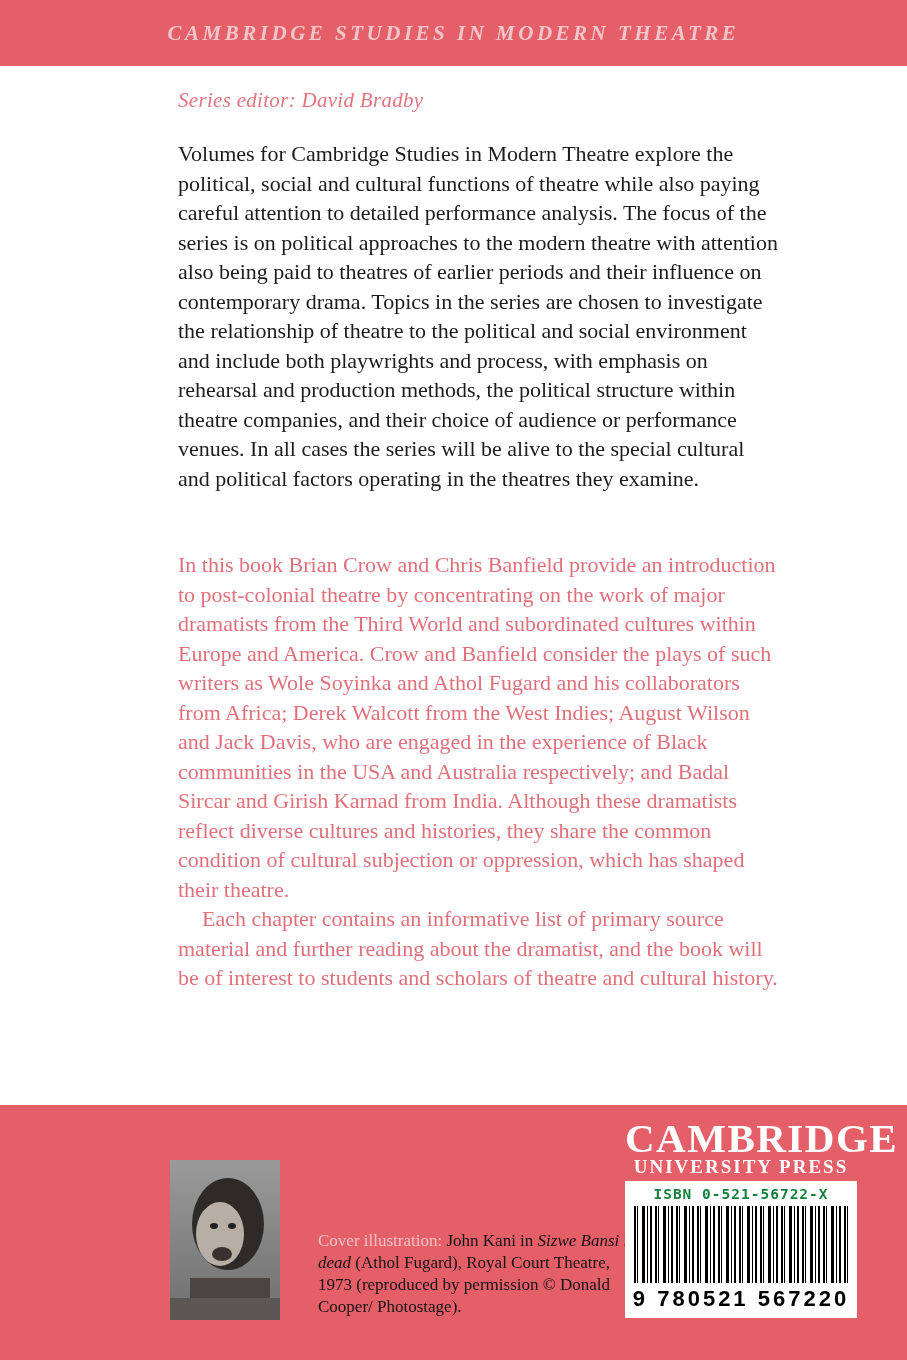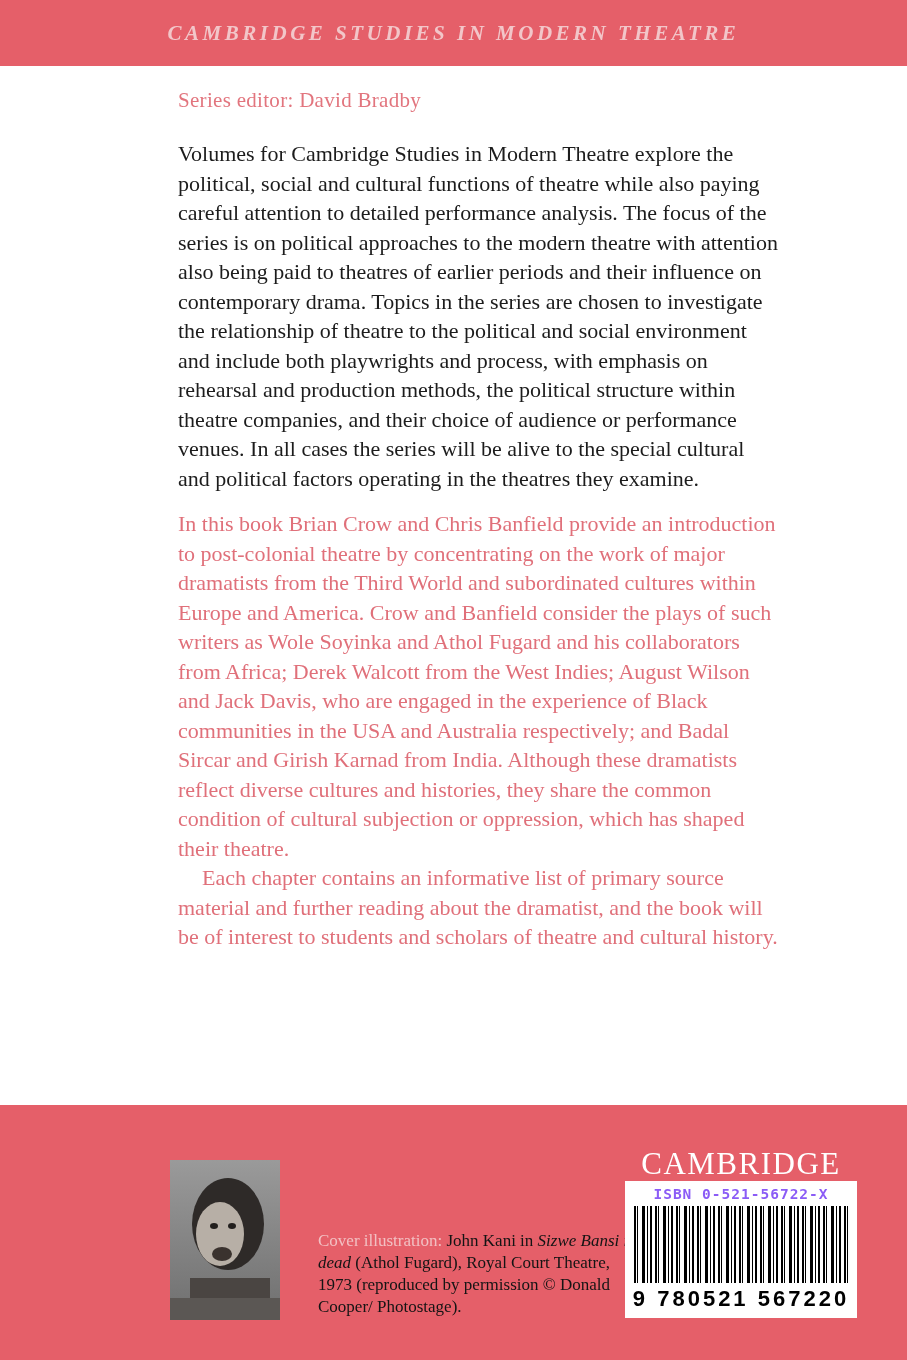--- a/index.html
+++ b/index.html
@@ -31,31 +31,32 @@
     letter-spacing: 3.5px;
   }
   
   .content {
     position: absolute;
     top: 66px; left: 178px;
     width: 600px;
   }
   .series-editor {
     margin-top: 22px;
+    font-style: italic;
     font-size: 21px;
     color: #e2757e;
     letter-spacing: 0.3px;
   }
   .description {
     margin-top: 26px;
     font-size: 22px;
     line-height: 29.5px;
     color: #1c1c1c;
   }
-  .blurb { margin-top: 16px; color: #e0707a; }
+  .blurb { margin-top: 57px; color: #e0707a; }
   .blurb p {
     font-size: 22px;
     line-height: 29.5px;
   }
   .blurb p.indented { text-indent: 24px; }
   
   .footer {
     position: absolute;
     left: 0; right: 0; bottom: 0;
     height: 255px;
@@ -80,25 +81,24 @@
   .caption .caption-label { color: #f2c0c3; }
   .caption .caption-italic { font-style: italic; }
   .publisher {
     position: absolute;
     right: 50px; top: 16px;
     width: 232px;
     text-align: center;
     color: #ffffff;
   }
   .publisher .pub-line1 {
-    font-size: 31px;
-    font-weight: normal;
+    font-size: 41px;
+    font-weight: bold;
     letter-spacing: 1.5px;
     line-height: 34px;
-    margin-top: 26px;
   }
   .publisher .pub-line2 {
     font-size: 19px;
     font-weight: bold;
     letter-spacing: 2px;
     line-height: 24px;
   }
   .isbn-box {
     position: absolute;
     right: 50px; top: 76px;
@@ -107,21 +107,21 @@
     background: #ffffff;
     padding: 3px 6px 4px 6px;
     display: flex;
     flex-direction: column;
     align-items: center;
   }
   .isbn-label {
     font-family: "DejaVu Sans Mono", monospace;
     font-size: 14.5px;
     font-weight: bold;
-    color: #8b5cf6;
+    color: #15803d;
     letter-spacing: 1px;
     line-height: 20px;
   }
   .barcode {
     width: 214px;
     height: 78px;
     margin-top: 2px;
     background:
       repeating-linear-gradient(90deg,
         #000 0px, #000 2px, #fff 2px, #fff 3px,

